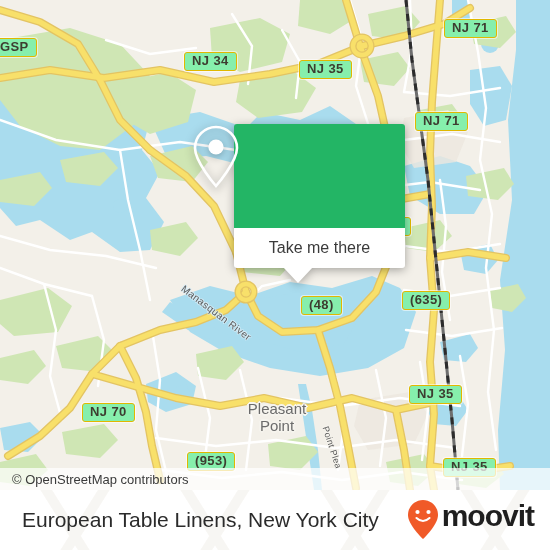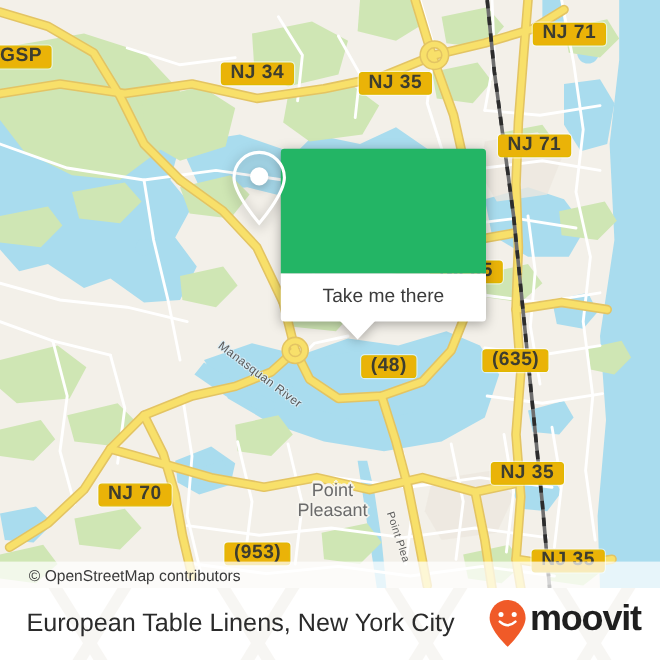--- a/index.html
+++ b/index.html
@@ -13,41 +13,41 @@
   
   .mlabel{position:absolute;white-space:nowrap;pointer-events:none;}
   .place-label{color:#6b6b6b;font-size:15px;line-height:17px;text-align:center;
     text-shadow:2px 0 #f6f4ee,-2px 0 #f6f4ee,0 2px #f6f4ee,0 -2px #f6f4ee,1px 1px #f6f4ee,-1px -1px #f6f4ee,1px -1px #f6f4ee,-1px 1px #f6f4ee;}
   .water-label{color:#5a5a5a;font-size:10px;font-weight:400;letter-spacing:.4px;
     text-shadow:1px 0 #d9ecf5,-1px 0 #d9ecf5,0 1px #d9ecf5,0 -1px #d9ecf5;}
   .road-label{color:#5c5c5c;font-size:9px;letter-spacing:.3px;
     text-shadow:1px 0 #f6f4ee,-1px 0 #f6f4ee,0 1px #f6f4ee,0 -1px #f6f4ee;}
 
   
-  .shield{position:absolute;background:#eab308;border:1px solid #e0b800;border-radius:3px;
-    color:#3d3d30;font-size:16px;font-weight:bold;letter-spacing:.4px;
+  .shield{position:absolute;background:#86efac;border:1px solid #e0b800;border-radius:3px;
+    color:#3d3d30;font-size:13px;font-weight:bold;letter-spacing:.4px;
     padding:2px 7px 3px 7px;line-height:12px;white-space:nowrap;
     box-shadow:0 0 0 1px rgba(255,255,255,.55);}
 
   
   .popup{position:absolute;left:190px;top:124px;width:171px;
     filter:drop-shadow(0 2px 5px rgba(0,0,0,.33));padding-left:44px;}
   .popup-head{height:104px;background:#23b565;border-radius:3px 3px 0 0;
     display:flex;align-items:center;justify-content:center;}
   .popup-foot{height:40px;background:#fff;border-radius:0 0 3px 3px;
     display:flex;align-items:center;justify-content:center;}
   .popup-foot span{color:#3b3b3b;font-size:16px;}
   .popup-tail{position:absolute;left:50%;bottom:-15px;transform:translateX(-50%);
     width:0;height:0;border-left:15px solid transparent;border-right:15px solid transparent;
     border-top:16px solid #fff;}
 
   
   .attrib{position:absolute;left:0;bottom:0;width:550px;height:22px;
     background:rgba(255,255,255,.72);display:flex;align-items:center;}
-  .attrib span{color:#3a3a3a;font-size:13px;padding-left:24px;}
+  .attrib span{color:#3a3a3a;font-size:13px;padding-left:12px;}
 
   
   .footer{position:absolute;left:0;top:490px;width:550px;height:60px;background:#fff;
     display:flex;align-items:center;justify-content:space-between;overflow:hidden;}
   .footer-watermark{position:absolute;left:0;top:0;width:550px;height:60px;opacity:.5;}
   .footer-title{position:relative;color:#2b2b2b;font-size:21px;padding-left:22px;}
   .brand{position:relative;display:flex;padding-right:16px;}
   .brand-word{color:#1f1f1f;font-size:30px;font-weight:bold;letter-spacing:-1px;margin-left:2px;}
 </style>
 </head>
@@ -212,22 +212,22 @@
         </g>
 
         <g>
           <path d="M406 0 L412 60 L420 120 L428 180 L434 240 L440 300 L446 360 L452 420 L458 490" stroke="#6e6e6e" stroke-width="3" fill="none"></path>
           <path d="M406 0 L412 60 L420 120 L428 180 L434 240 L440 300 L446 360 L452 420 L458 490" stroke="#2c2c2c" stroke-width="3" stroke-dasharray="7 7" fill="none"></path>
         </g>
       </g>
     </svg>
 
     <div class="mlabel place-label" style="left:227px;top:400px;width:100px;">
+      <div>Pleasant</div>
       <div>Point</div>
-      <div>Pleasant</div>
     </div>
 
     <div class="mlabel water-label" style="left:186px;top:283px;transform:rotate(37deg);transform-origin:0 0;">Manasquan River</div>
 
     <div class="mlabel road-label" style="left:330px;top:425px;transform:rotate(72deg);transform-origin:0 0;">Point Plea</div>
 
     <div class="shield" style="left:-8px;top:38px;">GSP</div>
     <div class="shield" style="left:184px;top:52px;">NJ 34</div>
     <div class="shield" style="left:299px;top:60px;">NJ 35</div>
     <div class="shield" style="left:444px;top:19px;">NJ 71</div>

